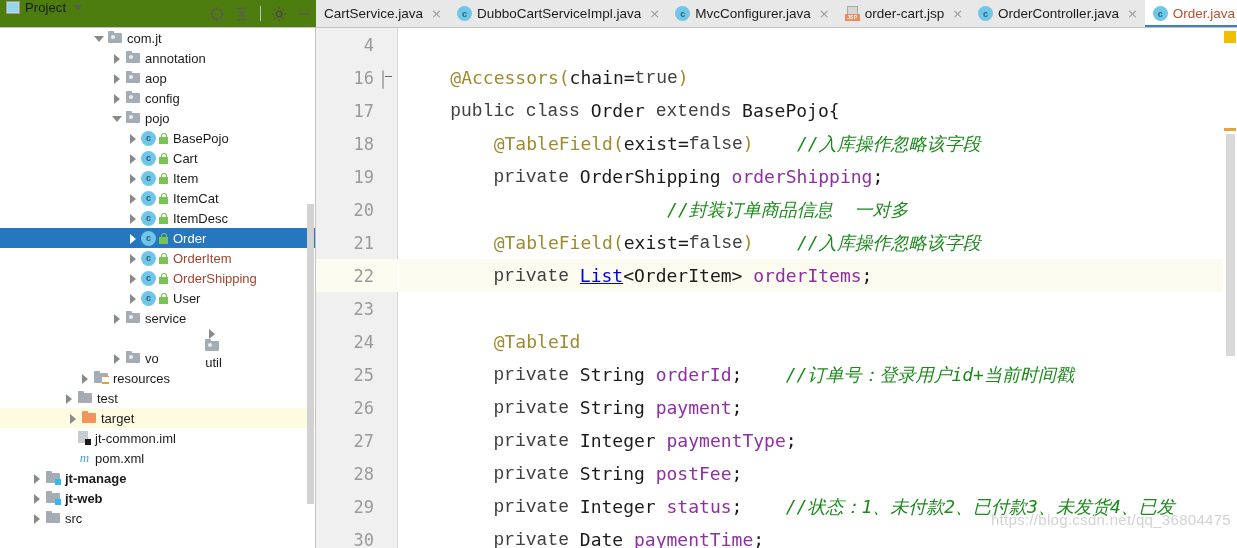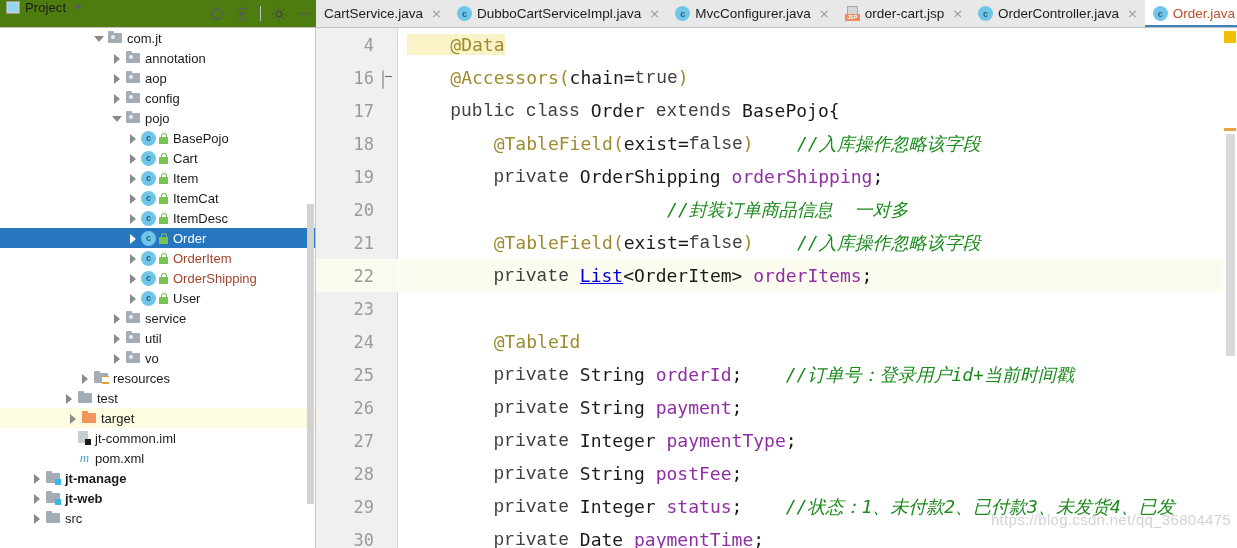--- a/index.html
+++ b/index.html
@@ -537,21 +537,21 @@
         </div>
         <div class="trow" style="padding-left: 112px;">
           <span class="arrow r"></span>
           <span class="ic-folder">
             <span class="ft"></span>
             <span class="fb"></span>
             <span class="dot"></span>
           </span>
           <span>service</span>
         </div>
-        <div class="trow" style="padding-left: 112px;">
+        <div class="trow" style="padding-left: 112px; flex-direction: column;">
           <span class="arrow r"></span>
           <span class="ic-folder">
             <span class="ft"></span>
             <span class="fb"></span>
             <span class="dot"></span>
           </span>
           <span>util</span>
         </div>
         <div class="trow" style="padding-left: 112px;">
           <span class="arrow r"></span>
@@ -629,21 +629,20 @@
         <div class="tree-scrollbar"></div>
     </div>
 
     <div class="editor">
       <div class="gutter"></div>
       <div class="codearea" id="codearea">
           <div class="ln">
             <div class="gnum-bg"></div>
             <div class="code-bg"></div>
             <div class="gnum">4</div>
-            <div class="code"><span class="ann hl-data">    @Data</span></div>
           </div>
           <div class="ln">
             <div class="gnum-bg"></div>
             <div class="code-bg"></div>
             <div class="gnum">16</div>
             <div class="fold top"><span class="bx"></span></div>
             <div class="code"><span class="ann">    @Accessors(</span><span class="">chain=</span><span class="kw">true</span><span class="ann">)</span></div>
           </div>
           <div class="ln">
             <div class="gnum-bg"></div>

